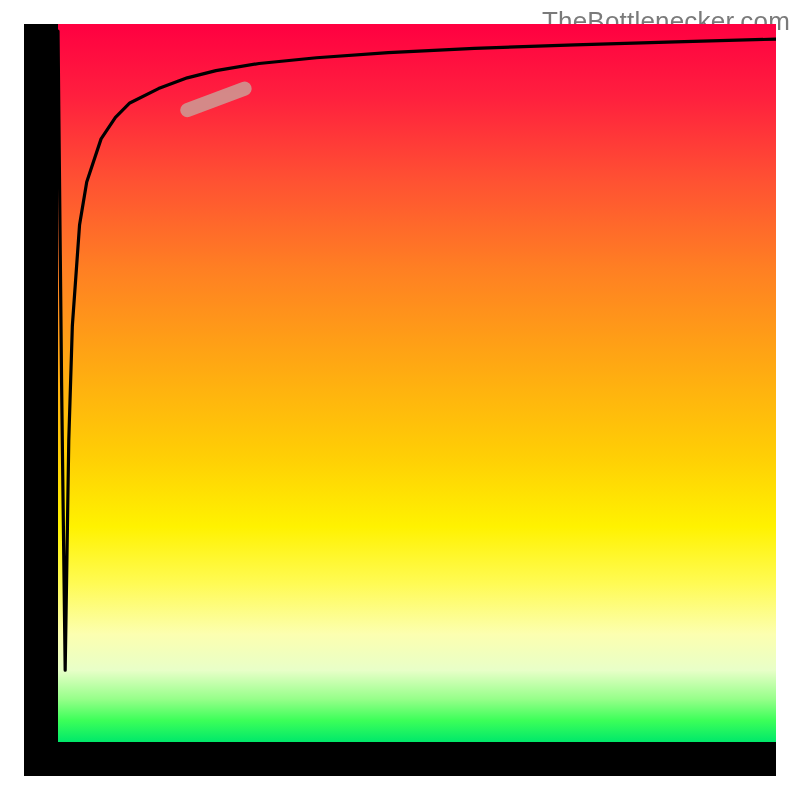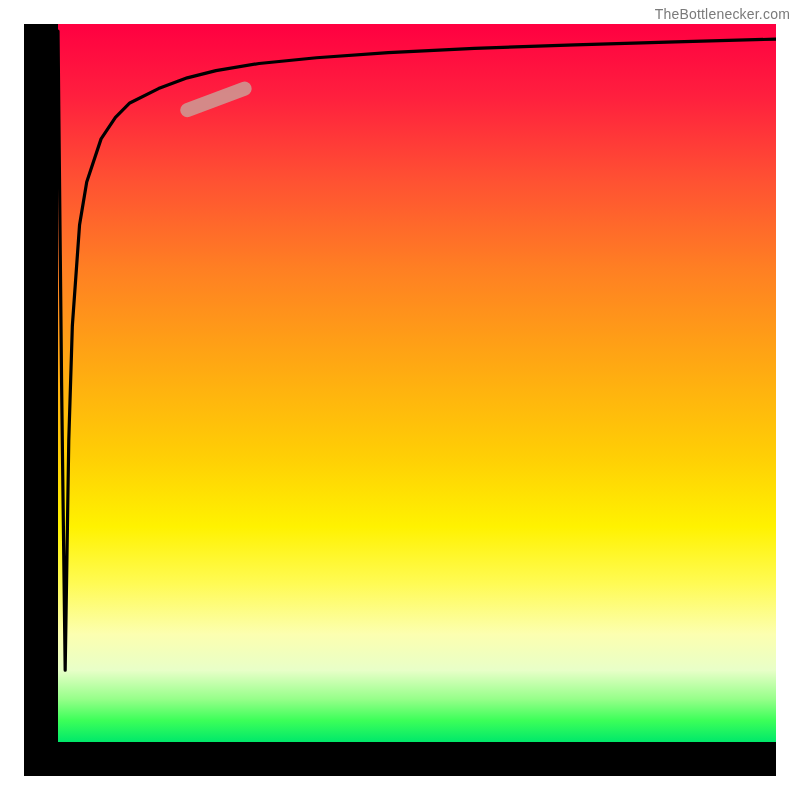--- a/index.html
+++ b/index.html
@@ -11,21 +11,21 @@
   .canvas {
     position: relative;
     width: 800px;
     height: 800px;
     background: #ffffff;
   }
   .watermark {
     position: absolute;
     top: 6px;
     right: 10px;
-    font-size: 14px;
+    font-size: 26px;
     color: #7a7a7a;
     font-family: Arial, sans-serif;
     letter-spacing: 0.2px;
   }
   .axis {
     position: absolute;
     background: #000000;
   }
   .axis.y {
     left: 24px;

